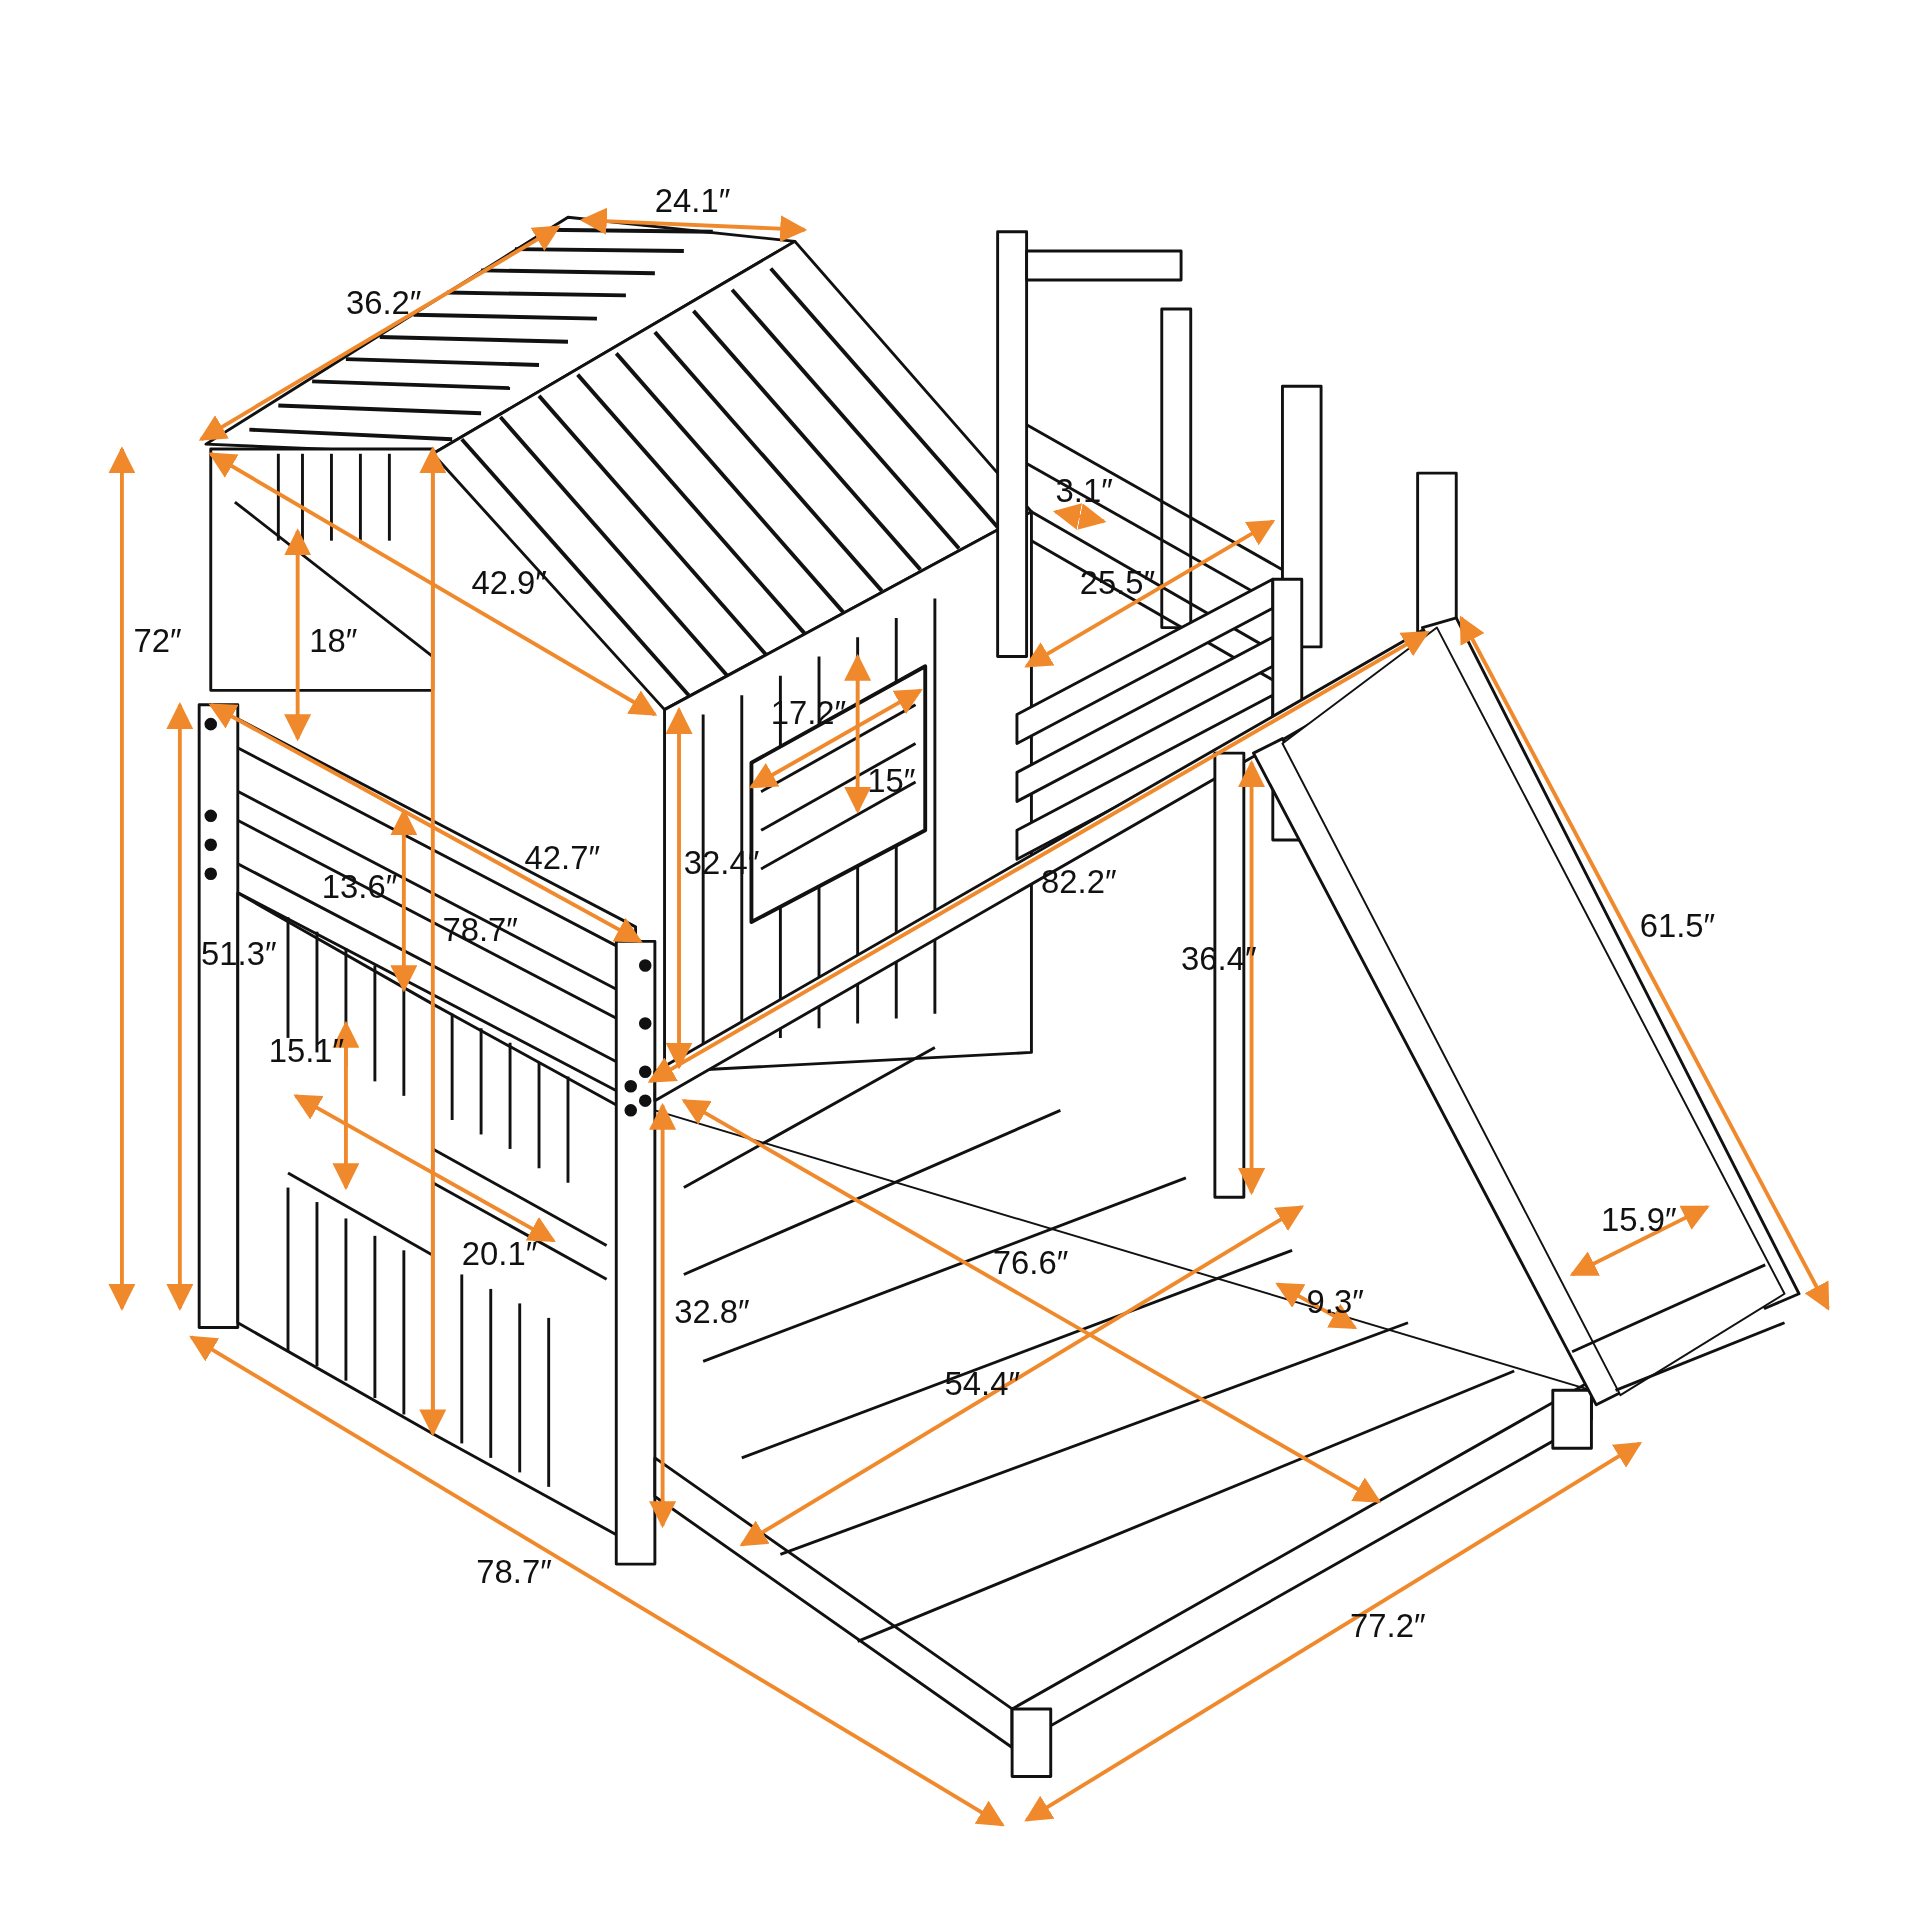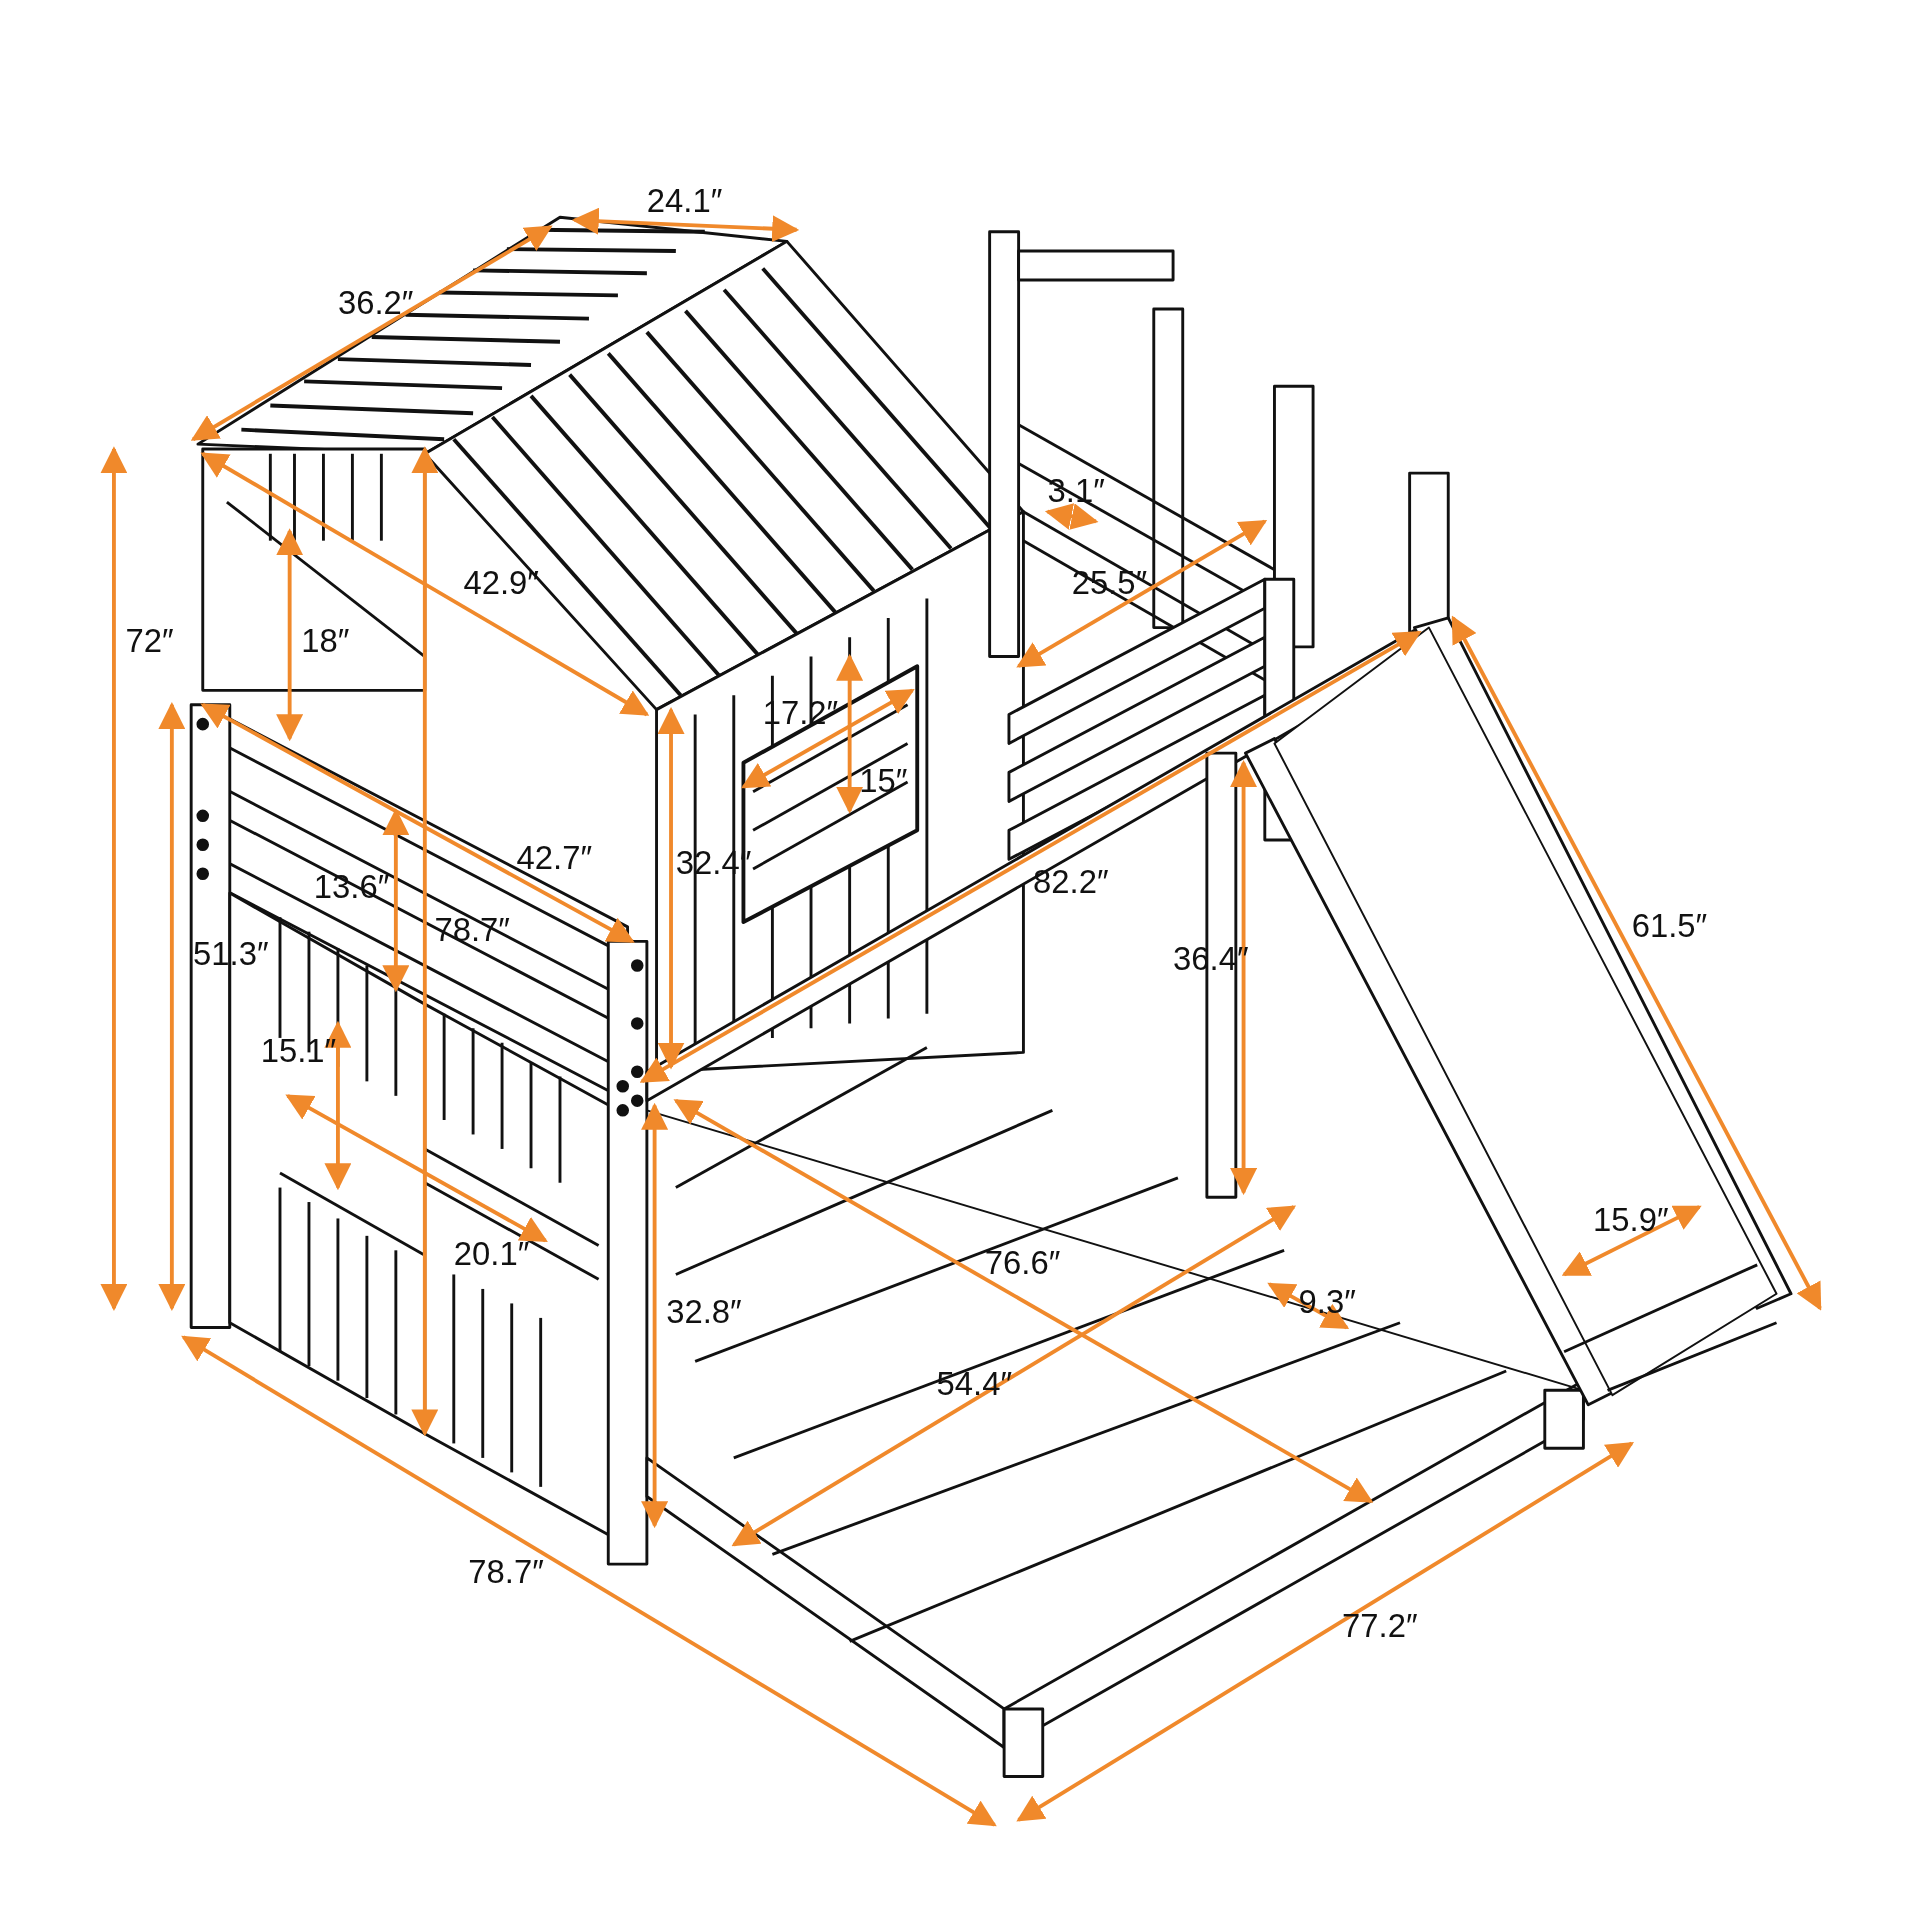--- a/index.html
+++ b/index.html
@@ -1,18 +1,18 @@
 <!DOCTYPE html>
 <html><head>
 <meta charset="utf-8">
 <style>
   html, body { margin: 0; padding: 0; background: #ffffff; }
   body { width: 1931px; height: 1931px; position: relative; overflow: hidden;
          font-family: "Liberation Sans", "DejaVu Sans", sans-serif; }
-  #stage { position: absolute; left: 0; top: 0; width: 1645px; height: 1931px; }
+  #stage { position: absolute; left: 8px; top: 0; width: 1645px; height: 1931px; }
   svg text { font-family: "Liberation Sans", sans-serif; }
 </style>
 </head>
 <body>
 
 <div id="stage">
 <svg width="1931" height="1931" viewBox="0 0 2000 2000" xmlns="http://www.w3.org/2000/svg">
   <defs>
     <marker id="ah" viewBox="0 0 10 10" refX="9" refY="5" markerWidth="7" markerHeight="7" orient="auto-start-reverse">
       <path d="M0,0 L10,5 L0,10 z" fill="#F0892B"></path>

